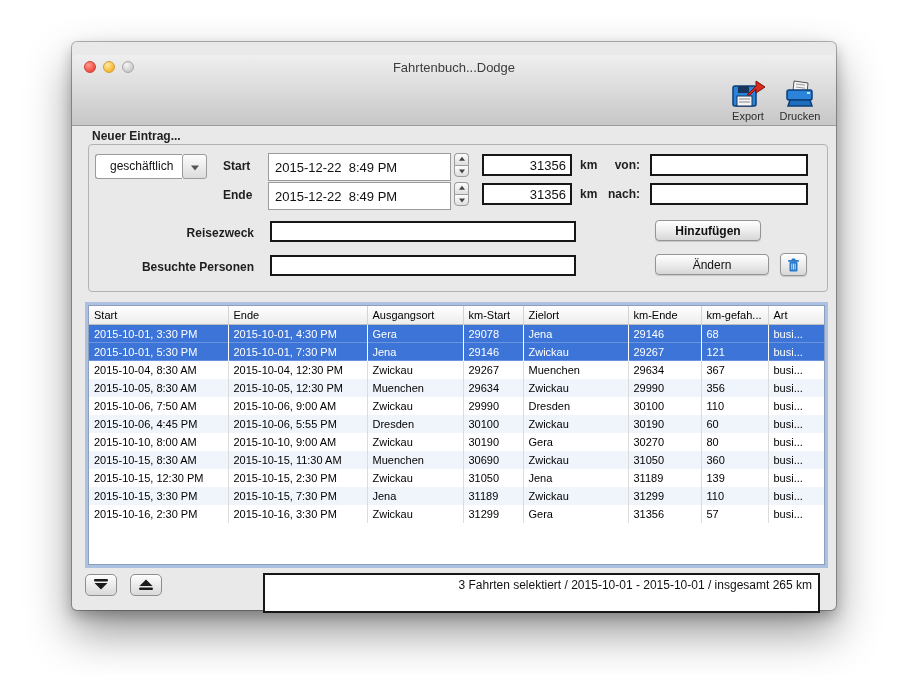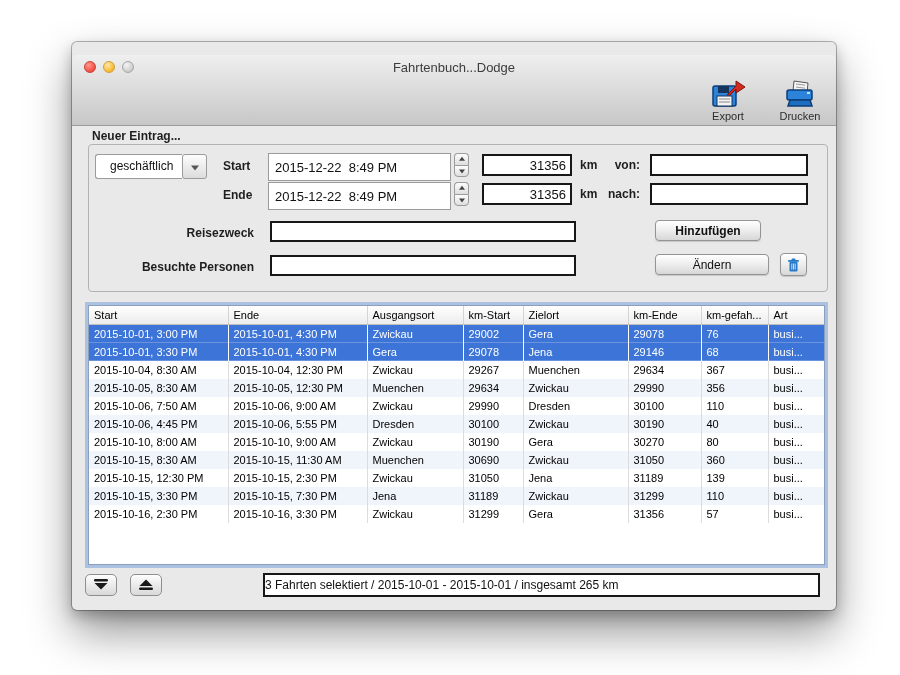--- a/index.html
+++ b/index.html
@@ -18,21 +18,21 @@
     background:linear-gradient(#efefef, #c7c7c7);
     border-bottom:1px solid #9b9b9b;
   }
   .traffic { position:absolute; left:12px; top:6px; display:flex; gap:7px; }
   .light { width:12px; height:12px; border-radius:50%; }
   .light.red    { background:radial-gradient(circle at 35% 30%, #ff9a90, #f14e42 70%); border:1px solid #ca4237; }
   .light.yellow { background:radial-gradient(circle at 35% 30%, #ffe9a8, #f8b72e 70%); border:1px solid #cfa03a; }
   .light.gray   { background:radial-gradient(circle at 35% 30%, #f4f4f4, #c9c9c9 75%); border:1px solid #a6a6a6; }
   .win-title { position:absolute; top:5px; left:0; width:100%; text-align:center; font-size:13px; color:#3c3c3c; }
 
-  .toolbar-items { position:absolute; right:10px; top:24px; display:flex; gap:20px;justify-content:center; }
+  .toolbar-items { position:absolute; right:10px; top:24px; display:flex; gap:0;justify-content:center; }
   .tool-item { display:flex; flex-direction:column; align-items:center; width:52px; cursor:default; }
   .tool-item svg { display:block; }
   .tool-label { font-size:11px; color:#2d2d2d; margin-top:1px; }
 
   
   .group-title { position:absolute; left:20px; top:87px; font-size:12px; font-weight:bold; color:#1e1e1e; }
   .group-box { position:absolute; left:16px; top:102px; width:740px; height:148px; border:1px solid #b2b2b2; border-radius:4px; }
 
   .lbl { position:absolute; font-size:12px; font-weight:bold; color:#1e1e1e; }
 
@@ -109,23 +109,23 @@
   th:nth-child(8), td:nth-child(8) { width:58px; }
 
   
   .nav-btn {
     position:absolute; top:532px; width:32px; height:22px;
     border:1px solid #8e8e8e; border-radius:5px;
     background:linear-gradient(#fdfdfd,#d9d9d9);
     display:flex; align-items:center; justify-content:center;
   }
   .status-field {
-    position:absolute; left:191px; top:531px; width:557px; height:24px;
+    position:absolute; left:191px; top:531px; width:557px; height:40px;
     background:#fff; border:2px solid #171717;
-    font-size:12px; color:#111; text-align:left; line-height:20px; padding-right:6px;
+    font-size:12px; color:#111; text-align:right; line-height:20px; padding-right:6px;
   }
 </style>
 </head>
 <body>
 
 <div id="window">
 
   <div class="header">
     <div class="traffic">
       <span class="light red"></span>
@@ -224,39 +224,39 @@
             <th>Ausgangsort</th>
             <th>km-Start</th>
             <th>Zielort</th>
             <th>km-Ende</th>
             <th>km-gefah...</th>
             <th>Art</th>
           </tr>
         </thead>
       <tbody>
           <tr class="selected">
-            <td>2015-10-01, 3:00 PM</td>
-            <td>2015-10-01, 4:30 PM</td>
-            <td>Zwickau</td>
-            <td>29002</td>
-            <td>Gera</td>
-            <td>29078</td>
-            <td>76</td>
-            <td>busi...</td>
-          </tr>
-          <tr class="selected">
             <td>2015-10-01, 3:30 PM</td>
             <td>2015-10-01, 4:30 PM</td>
             <td>Gera</td>
             <td>29078</td>
             <td>Jena</td>
             <td>29146</td>
             <td>68</td>
             <td>busi...</td>
           </tr>
+          <tr class="selected">
+            <td>2015-10-01, 5:30 PM</td>
+            <td>2015-10-01, 7:30 PM</td>
+            <td>Jena</td>
+            <td>29146</td>
+            <td>Zwickau</td>
+            <td>29267</td>
+            <td>121</td>
+            <td>busi...</td>
+          </tr>
           <tr>
             <td>2015-10-04, 8:30 AM</td>
             <td>2015-10-04, 12:30 PM</td>
             <td>Zwickau</td>
             <td>29267</td>
             <td>Muenchen</td>
             <td>29634</td>
             <td>367</td>
             <td>busi...</td>
           </tr>
@@ -280,21 +280,21 @@
             <td>110</td>
             <td>busi...</td>
           </tr>
           <tr>
             <td>2015-10-06, 4:45 PM</td>
             <td>2015-10-06, 5:55 PM</td>
             <td>Dresden</td>
             <td>30100</td>
             <td>Zwickau</td>
             <td>30190</td>
-            <td>40</td>
+            <td>60</td>
             <td>busi...</td>
           </tr>
           <tr>
             <td>2015-10-10, 8:00 AM</td>
             <td>2015-10-10, 9:00 AM</td>
             <td>Zwickau</td>
             <td>30190</td>
             <td>Gera</td>
             <td>30270</td>
             <td>80</td>

